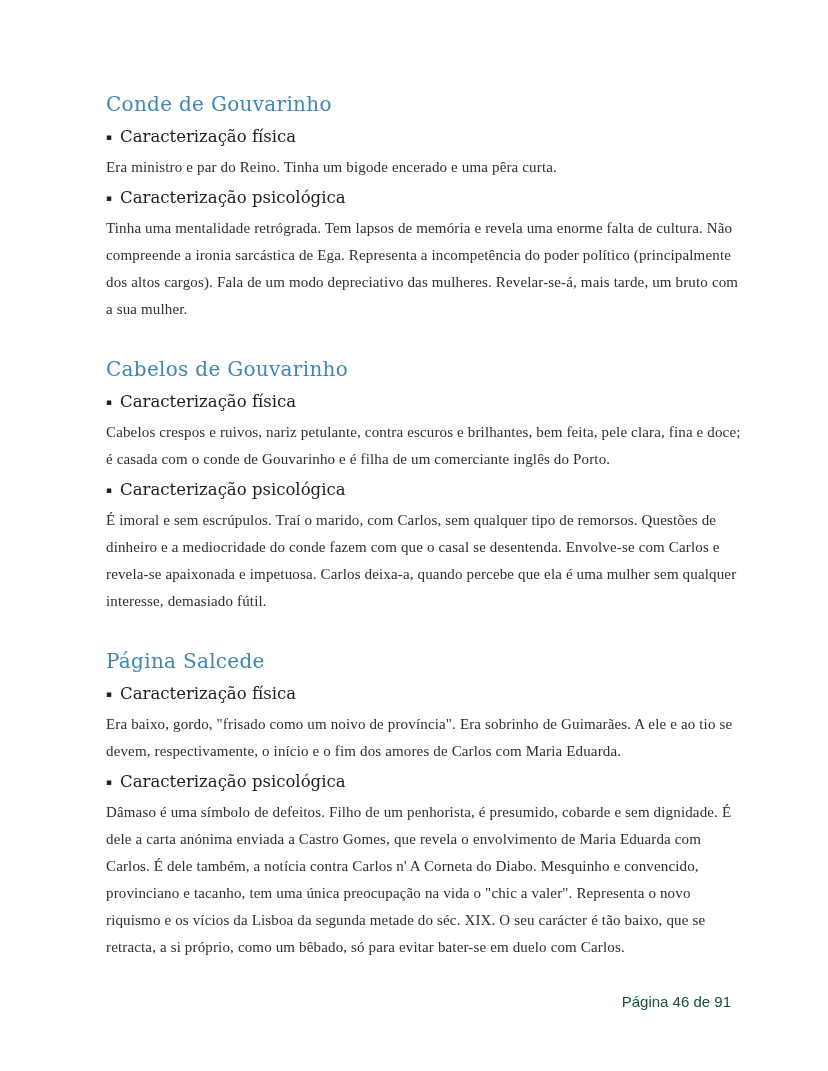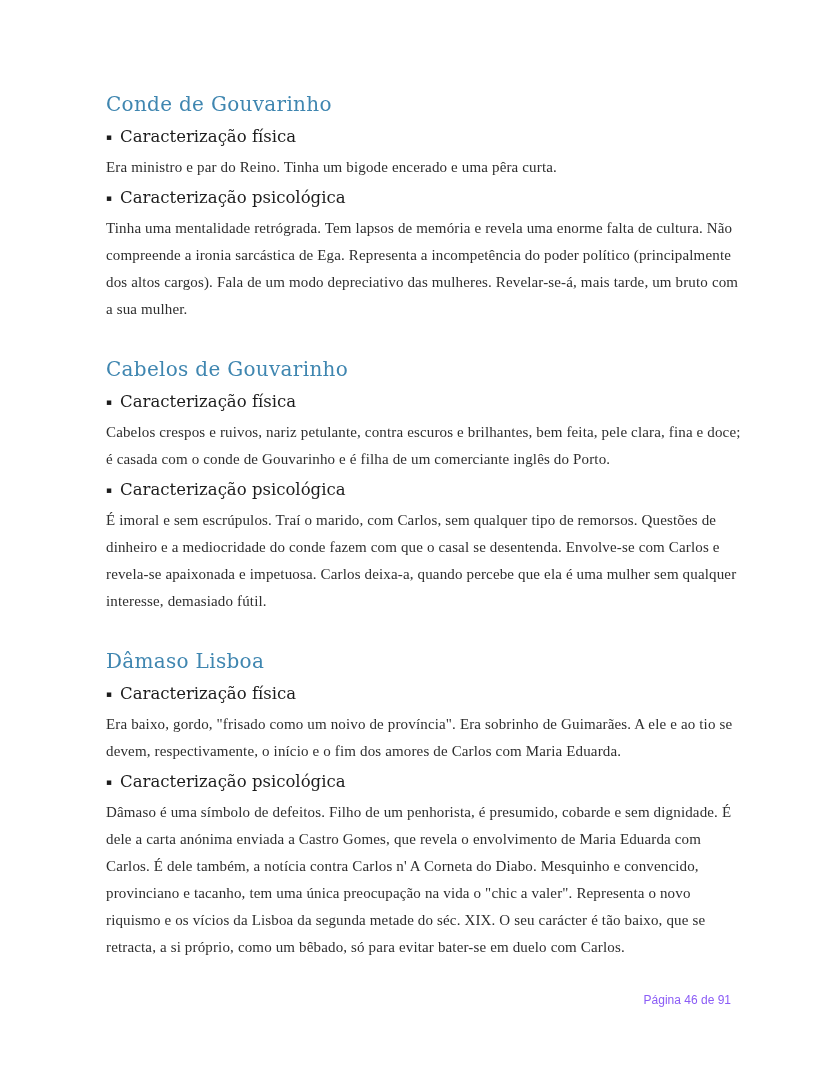--- a/index.html
+++ b/index.html
@@ -54,22 +54,22 @@
     letter-spacing: 0.15px;
     color: #2e2e2e;
     margin: 0 0 6px 0;
     text-align: left;
   }
   .footer {
     position: absolute;
     top: 993px;
     right: 97px;
     font-family: "Liberation Sans", sans-serif;
-    font-size: 12px;
-    color: #8b5cf6;
+    font-size: 15px;
+    color: #14532d;
   }
 </style>
 </head>
 <body>
 
 <div class="content">
 
   <div class="section">
     <h1 class="section-title">Conde de Gouvarinho</h1>
 
@@ -96,21 +96,21 @@
     <p class="body-text">Cabelos crespos e ruivos, nariz petulante, contra escuros e brilhantes, bem feita, pele clara, fina e doce; é casada com o conde de Gouvarinho e é filha de um comerciante inglês do Porto.</p>
 
     <div class="subheading">
       <span class="bullet">▪</span>
       <span>Caracterização psicológica</span>
     </div>
     <p class="body-text">É imoral e sem escrúpulos. Traí o marido, com Carlos, sem qualquer tipo de remorsos. Questões de dinheiro e a mediocridade do conde fazem com que o casal se desentenda. Envolve-se com Carlos e revela-se apaixonada e impetuosa. Carlos deixa-a, quando percebe que ela é uma mulher sem qualquer interesse, demasiado fútil.</p>
   </div>
 
   <div class="section">
-    <h1 class="section-title">Dâmaso Lisboa</h1>
+    <h1 class="section-title">Página Salcede</h1>
 
     <div class="subheading">
       <span class="bullet">▪</span>
       <span>Caracterização física</span>
     </div>
     <p class="body-text">Era baixo, gordo, "frisado como um noivo de província". Era sobrinho de Guimarães. A ele e ao tio se devem, respectivamente, o início e o fim dos amores de Carlos com Maria Eduarda.</p>
 
     <div class="subheading">
       <span class="bullet">▪</span>
       <span>Caracterização psicológica</span>

